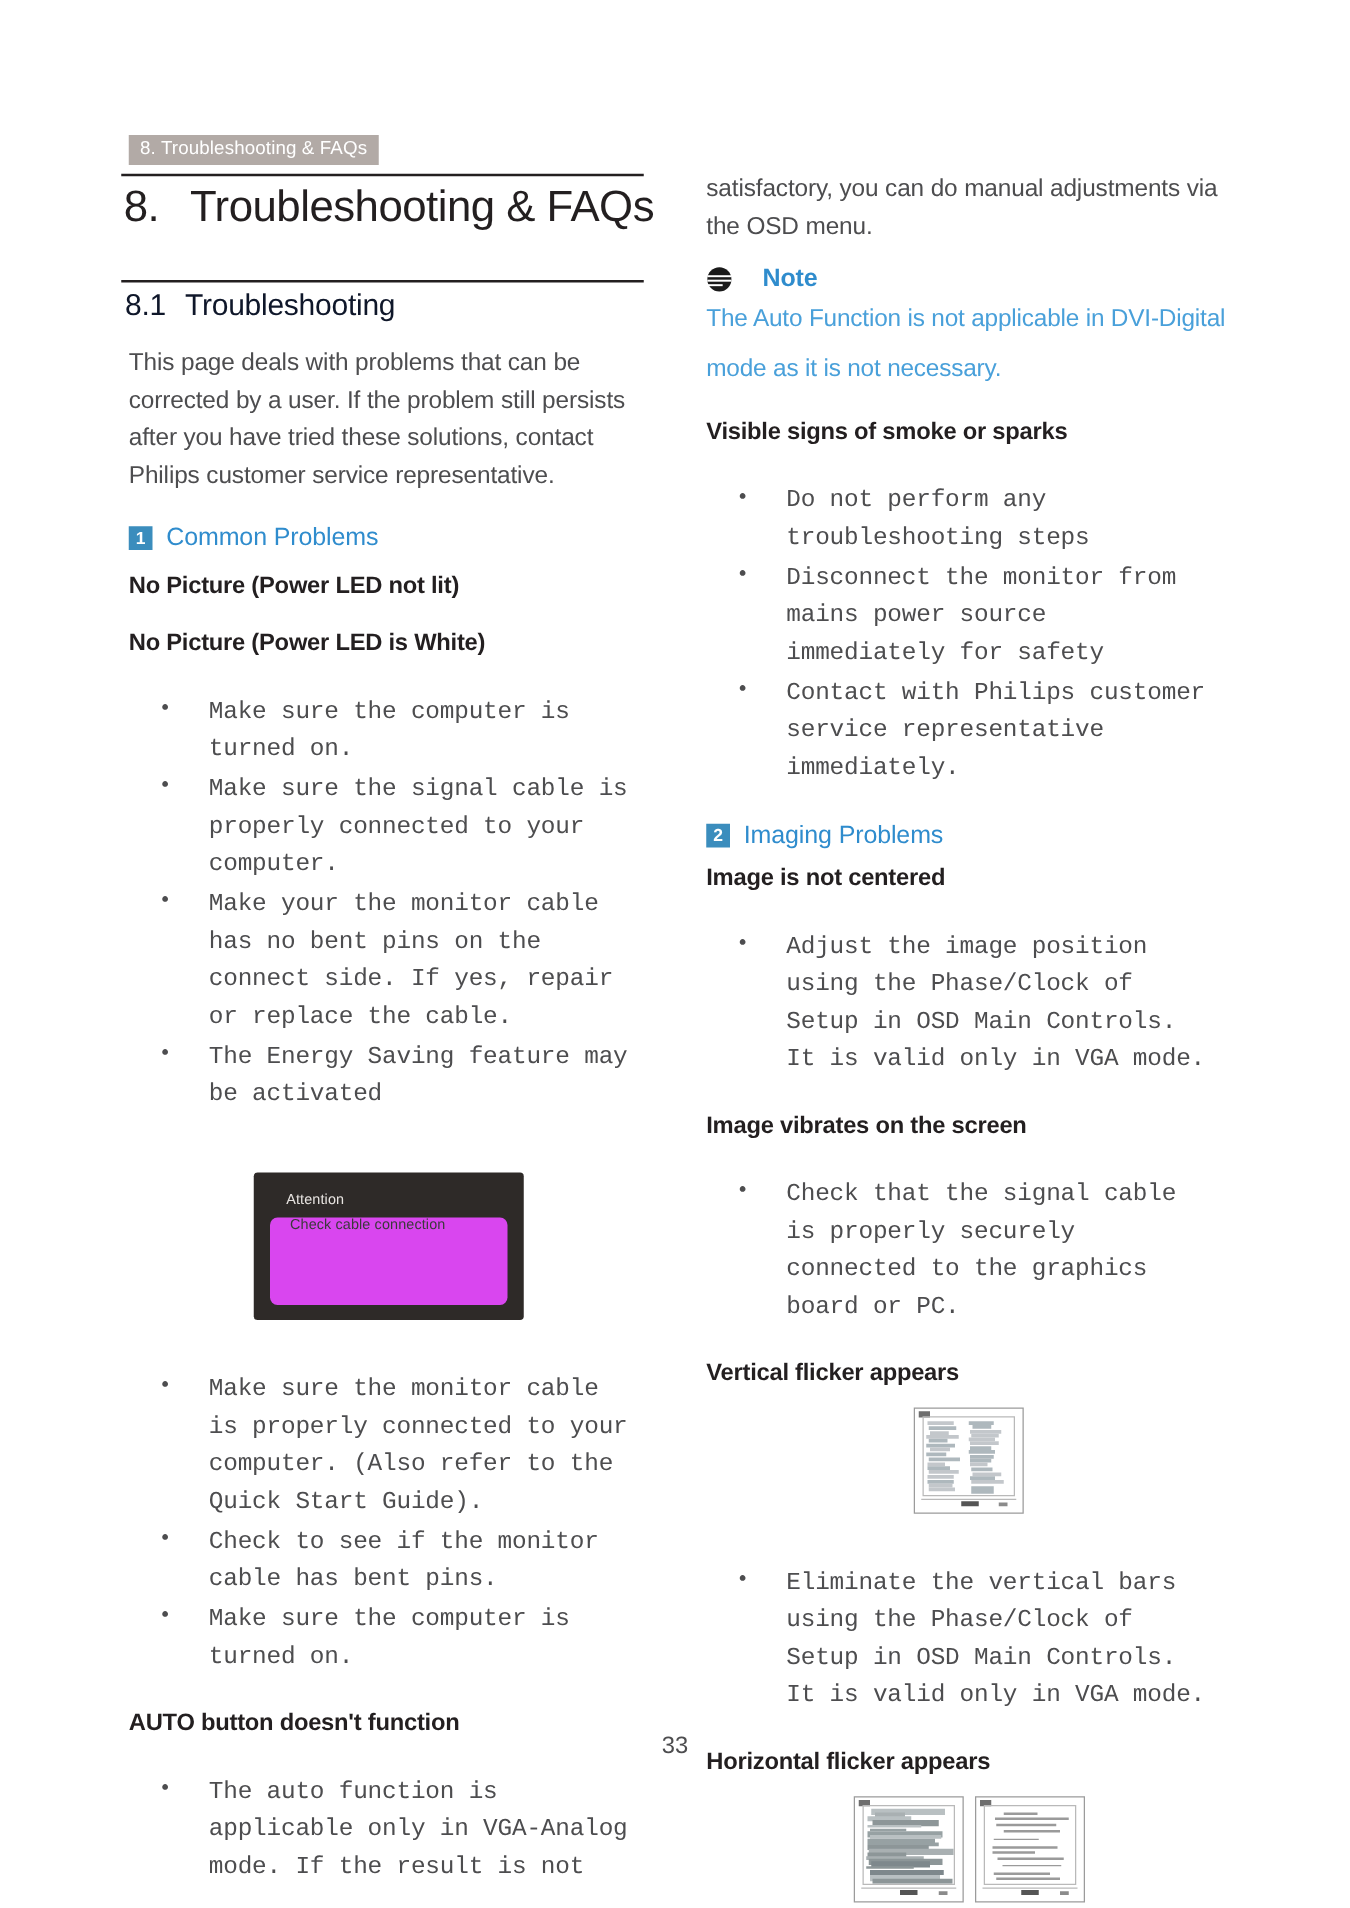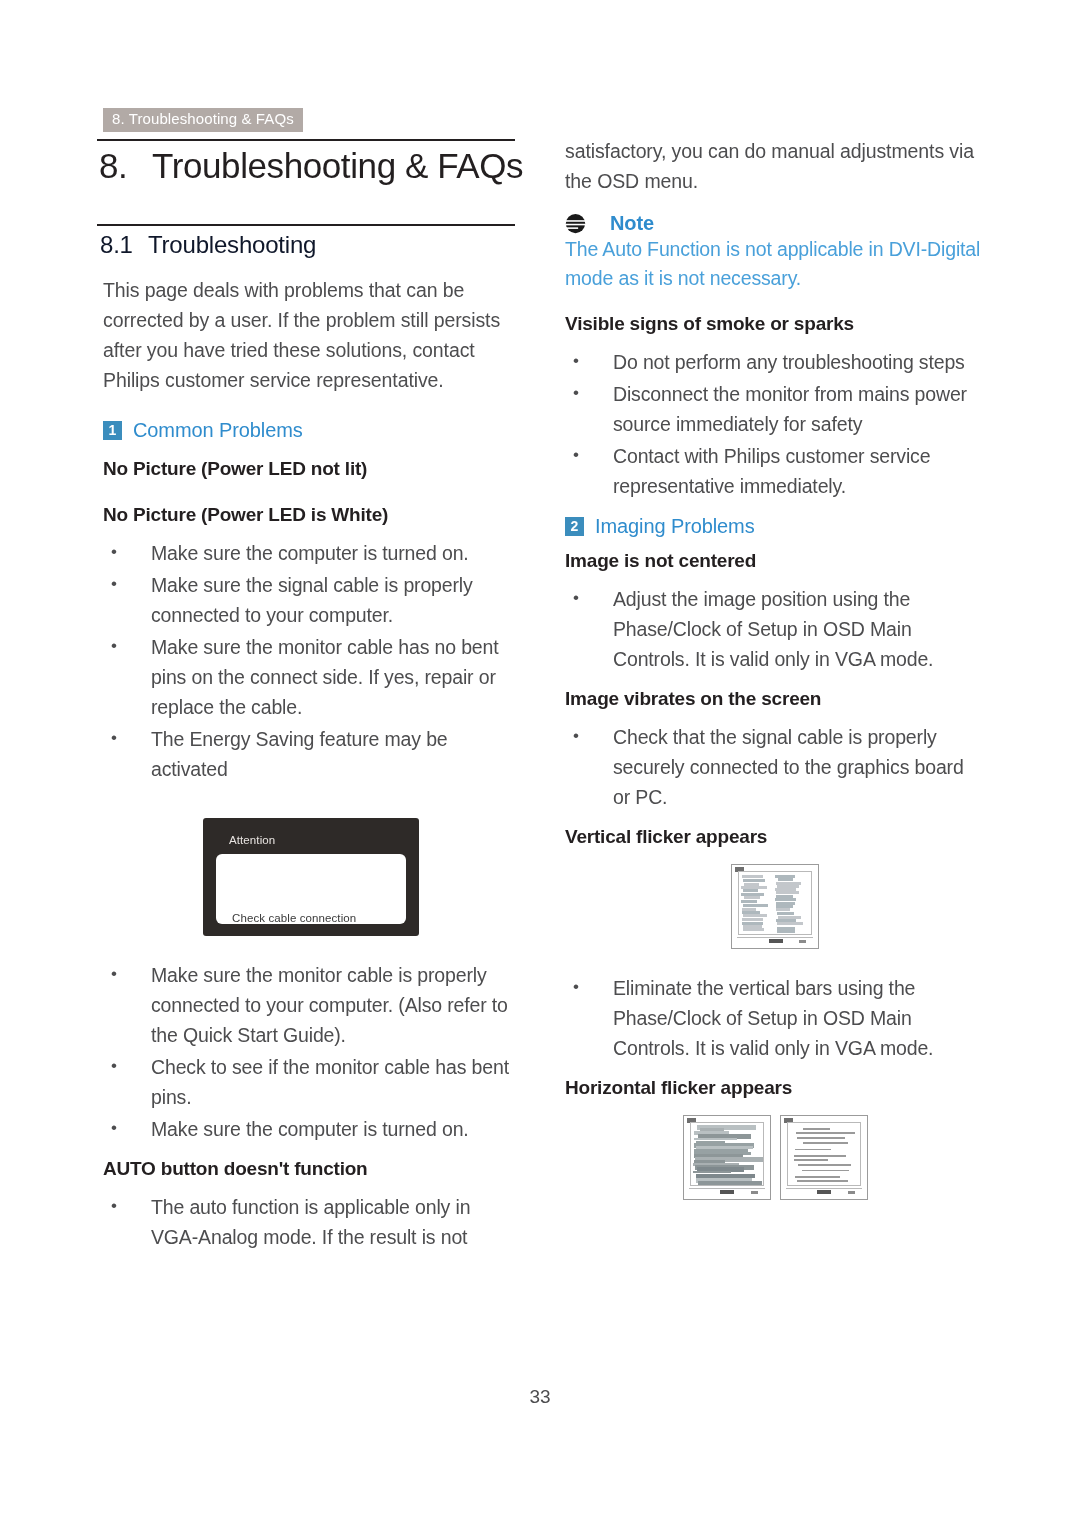--- a/index.html
+++ b/index.html
@@ -116,23 +116,24 @@
   .sub-heading {
     margin: 0;
     font-size: 19px;
     font-weight: bold;
     color: #231f20;
     letter-spacing: -0.2px;
   }
 
   
   ul.bullets {
-    margin: 0;
+    margin: 16px;
     padding: 0;
     list-style: none;
+    font-family: Liberation Mono, monospace;
   }
   ul.bullets > li {
     position: relative;
     padding-left: 48px;
     font-size: 19.5px;
     line-height: 30px;
     color: #4d4d4f;
     letter-spacing: -0.15px;
     margin-bottom: 2px;
   }
@@ -156,21 +157,21 @@
   .note-label {
     font-size: 20px;
     font-weight: bold;
     color: #2f8ccd;
     letter-spacing: -0.1px;
     margin-left: 15px;
   }
   .note-body {
     margin: 0;
     font-size: 19.5px;
-    line-height: 29px;
+    line-height: 40px;
     color: #49a0da;
     letter-spacing: -0.15px;
   }
 
   
   .osd-wrap {
     position: relative;
     margin-left: 100px;
     width: 216px;
   }
@@ -182,25 +183,25 @@
     width: 216px;
     height: 118px;
   }
   .osd-title {
     color: #e8e4e1;
     font-size: 11.5px;
     margin: 2px 0 8px 13px;
     letter-spacing: 0.1px;
   }
   .osd-panel {
-    background: #ffffff;
+    background: #d946ef;
     border-radius: 6px;
     height: 70px;
     display: flex;
-    align-items: flex-end;
+    align-items: flex-start;
     padding-left: 16px;
     box-sizing: border-box;
   }
   .osd-panel-text {
     color: #3a3a3a;
     font-size: 11.5px;
     letter-spacing: 0.1px;
   }
 
   
@@ -332,21 +333,21 @@
 
     <div class="spacer-12"></div>
 
     <div class="sub-heading">No Picture (Power LED is White)</div>
 
     <div class="spacer-12"></div>
 
     <ul class="bullets">
       <li>Make sure the computer is turned on.</li>
       <li>Make sure the signal cable is properly connected to your computer.</li>
-      <li>Make sure the monitor cable has no bent pins on the connect side. If yes, repair or replace the cable.</li>
+      <li>Make your the monitor cable has no bent pins on the connect side. If yes, repair or replace the cable.</li>
       <li>The Energy Saving feature may be activated</li>
     </ul>
 
     <div class="spacer-12"></div>
 
 
     <div class="spacer-20"></div>
 
     <div class="osd-wrap">
       <div class="osd">

